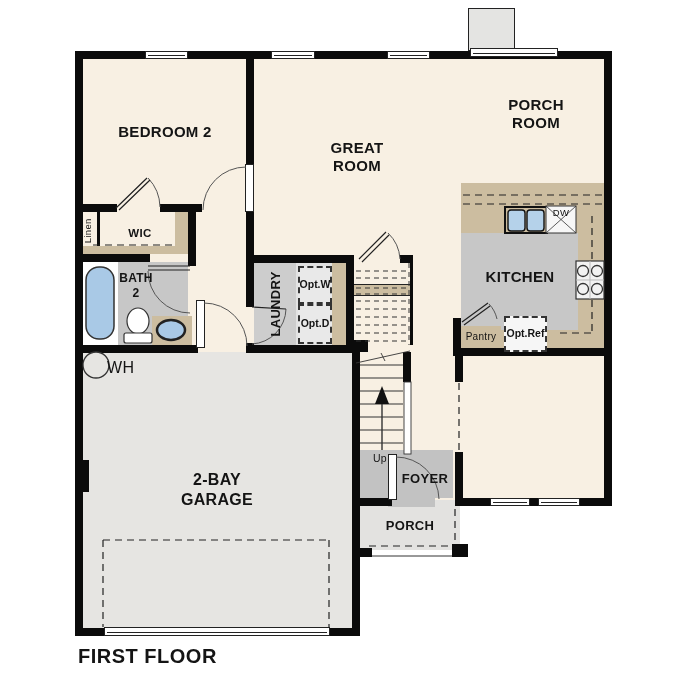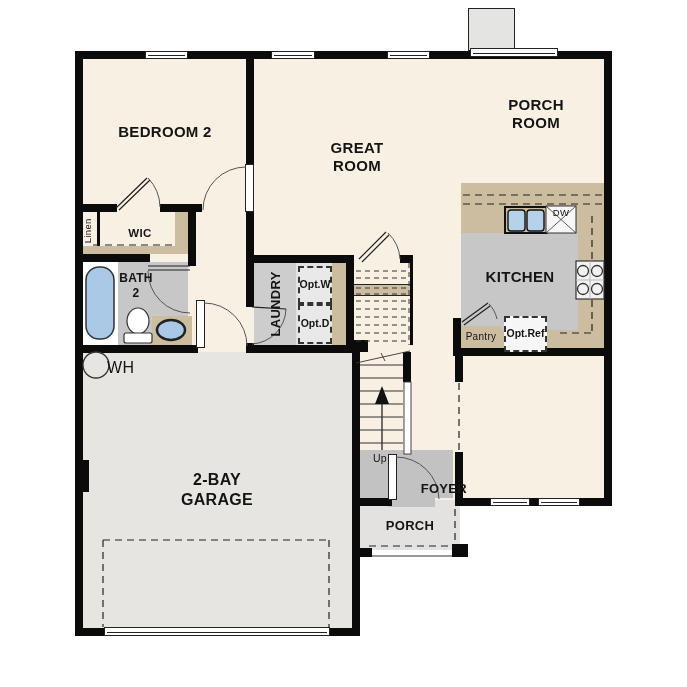--- a/index.html
+++ b/index.html
@@ -163,26 +163,27 @@
   </div>
   <div class="lbl" style="left:486px;top:96px;width:100px;font-size:15px;">
     <span>PORCH</span>
     <span>ROOM</span>
   </div>
   <div class="lbl" style="left:460px;top:268px;width:120px;font-size:15px;">KITCHEN</div>
   <div class="lbl" style="left:157px;top:470px;width:120px;font-size:16px;">
     <span>2-BAY</span>
     <span>GARAGE</span>
   </div>
-  <div class="lbl" style="left:383px;top:481px;width:84px;font-size:13px;text-align:right;">FOYER</div>
+  <div class="lbl" style="left:383px;top:471px;width:84px;font-size:13px;">FOYER</div>
   <div class="lbl" style="left:368px;top:518px;width:84px;font-size:13px;">PORCH</div>
   <div class="lbl" style="left:234px;top:296px;width:84px;font-size:13px;transform:rotate(-90deg);">LAUNDRY</div>
   <div class="lbl" style="left:114px;top:271px;width:44px;font-size:12px;">
     <span>BATH</span>
     <span>2</span>
   </div>
   <div class="lbl" style="left:110px;top:226px;width:60px;font-size:11.5px;">WIC</div>
   <div class="lbl" style="left:66px;top:225px;width:44px;font-size:9.5px;font-weight:normal;transform:rotate(-90deg);">Linen</div>
   <div class="lbl" style="left:459px;top:331px;width:44px;font-size:10px;font-weight:normal;">Pantry</div>
   <div class="lbl" style="left:548px;top:207px;width:26px;font-size:9.5px;font-weight:normal;">DW</div>
   <div class="lbl" style="left:366px;top:452px;width:28px;font-size:10.5px;font-weight:normal;">Up</div>
   <div class="lbl" style="left:85px;top:358px;width:22px;font-size:16px;font-weight:normal;margin-left:22px;">WH</div>
+  <div class="lbl" style="left:78px;top:644px;width:240px;font-size:20px;text-align:left;letter-spacing:.5px;">FIRST FLOOR</div>
 </div>
 
 </body></html>

